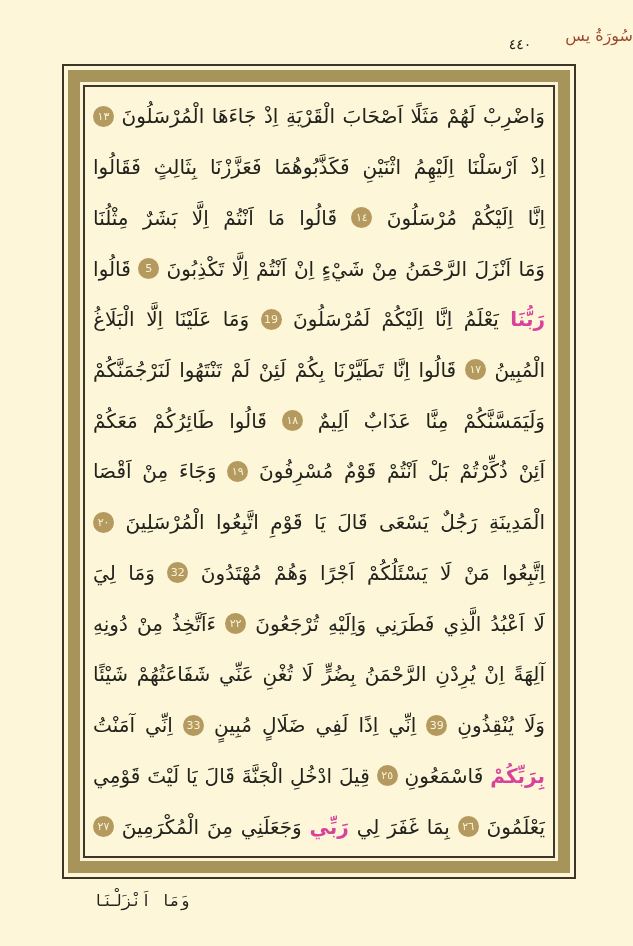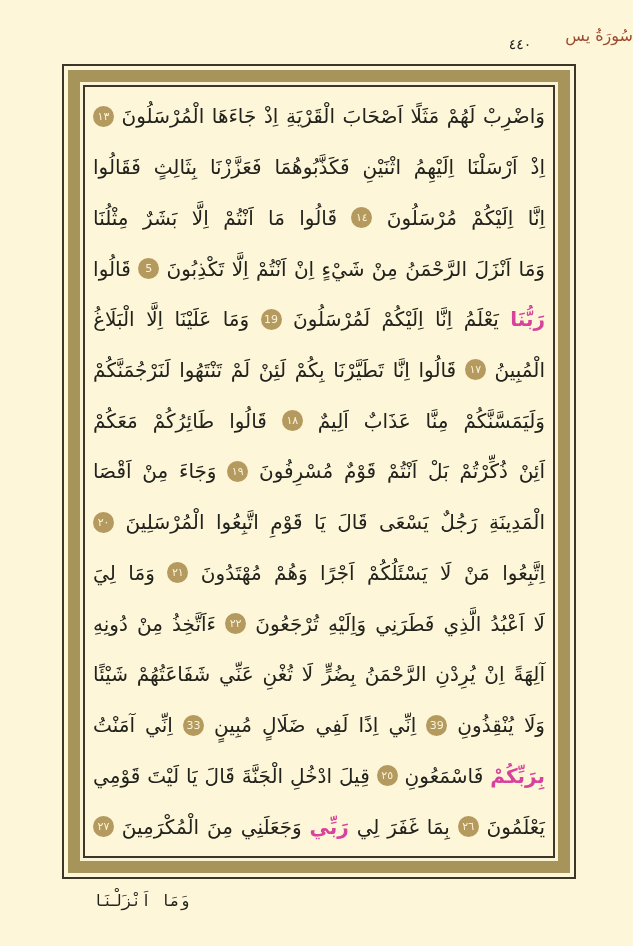--- a/index.html
+++ b/index.html
@@ -233,21 +233,21 @@
               <span class="verse-badge">٢٠</span>
             </div>
             <div class="line">
               <span class="word">اِتَّبِعُوا</span>
               <span class="word">مَنْ</span>
               <span class="word">لَا</span>
               <span class="word">يَسْئَلُكُمْ</span>
               <span class="word">اَجْرًا</span>
               <span class="word">وَهُمْ</span>
               <span class="word">مُهْتَدُونَ</span>
-              <span class="verse-badge">٢١</span>
+              <span class="verse-badge">32</span>
               <span class="word">وَمَا</span>
               <span class="word">لِيَ</span>
             </div>
             <div class="line">
               <span class="word">لَا</span>
               <span class="word">اَعْبُدُ</span>
               <span class="word">الَّذِي</span>
               <span class="word">فَطَرَنِي</span>
               <span class="word">وَاِلَيْهِ</span>
               <span class="word">تُرْجَعُونَ</span>

